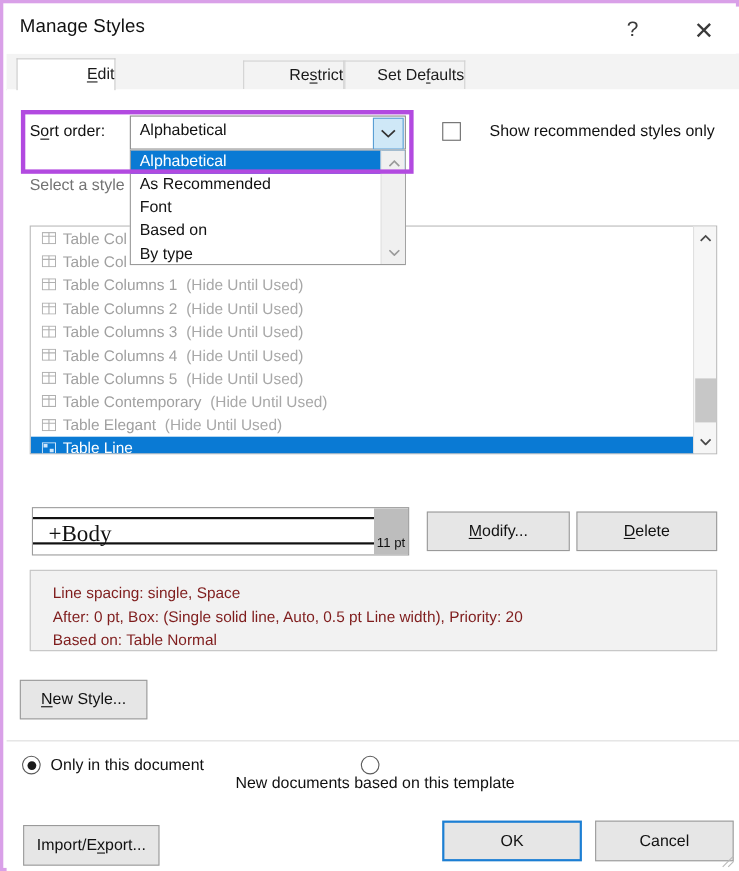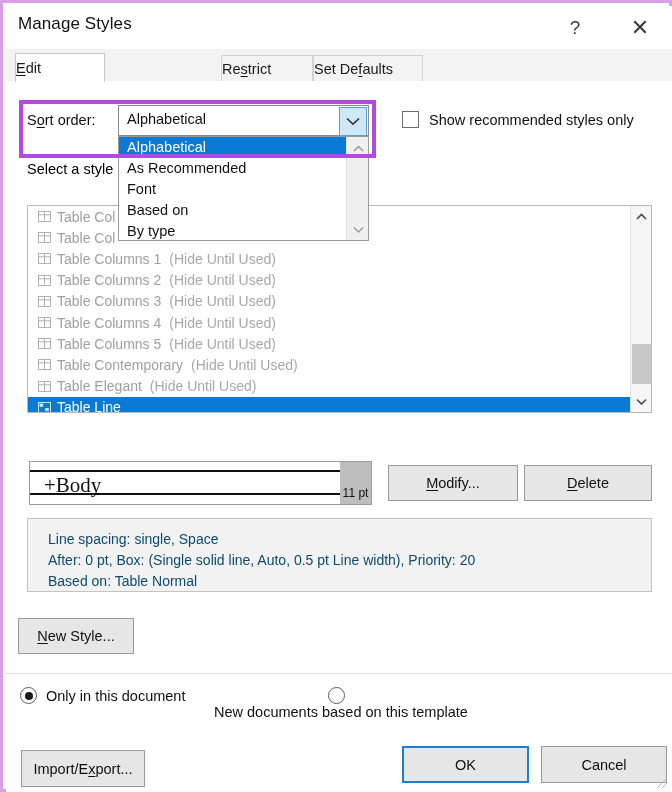--- a/index.html
+++ b/index.html
@@ -40,21 +40,21 @@
   
   #tabstrip {
     position: absolute; left: 3px; top: 46px;
     width: 666px; height: 32px;
     background: #f3f3f3;
     border-bottom: 1px solid #d9d9d9;
   }
   .tab {
     position: absolute; top: 6px; height: 26px;
     box-sizing: border-box;
-    display: flex; align-items: center; justify-content: flex-start;
+    display: flex; align-items: center; justify-content: flex-end;
     font-size: 14.5px; color: #1a1a1a;
     border: 1px solid #d2d2d2;
     border-bottom: none;
     background: #f3f3f3;
   }
   .tab.active {
     background: #ffffff;
     top: 4px; height: 29px;
     border-color: #c8c8c8;
     z-index: 3;
@@ -146,26 +146,26 @@
     position: absolute; left: 396px; top: 30px;
     display: flex; align-items: center;
   }
   #show-rec-box {
     width: 17px; height: 17px;
     border: 1px solid #6b6b6b;
     background: #fff;
     box-sizing: border-box;
   }
   #show-rec-label {
-    margin-left: 10px; font-size: 14.5px; color: #111;
+    margin-left: 26px; font-size: 14.5px; color: #111;
   }
 
   #select-style-label {
     position: absolute; left: 21px; top: 80px;
-    font-size: 14.5px; color: #000000; text-align: center;
+    font-size: 14.5px; color: #737373; text-align: center;
   }
 
   
   #style-list {
     position: absolute; left: 21px; top: 124px;
     width: 625px; height: 208px;
     border: 1px solid #b9b9b9;
     background: #ffffff;
     box-sizing: border-box;
   }
@@ -261,21 +261,21 @@
   
   #desc-box {
     position: absolute; left: 21px; top: 437px;
     width: 625px; height: 74px;
     border: 1px solid #c4c4c4;
     background: #f2f2f2;
     box-sizing: border-box;
   }
   .desc-line {
     position: absolute; left: 20px;
-    font-size: 14px; color: #0c4a6e;
+    font-size: 14px; color: #7f1d1d;
     white-space: nowrap;
   }
   #desc-0 { top: 12px; }
   #desc-1 { top: 33px; }
   #desc-2 { top: 54px; }
 
   #btn-newstyle {
     left: 12px; top: 537px; width: 116px; height: 36px;
   }
 

